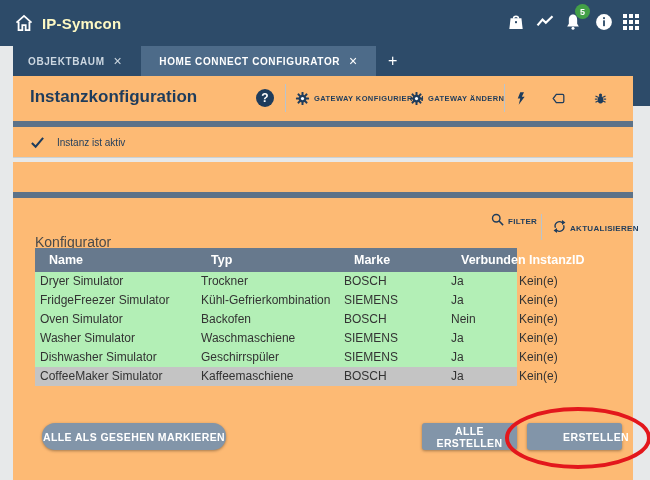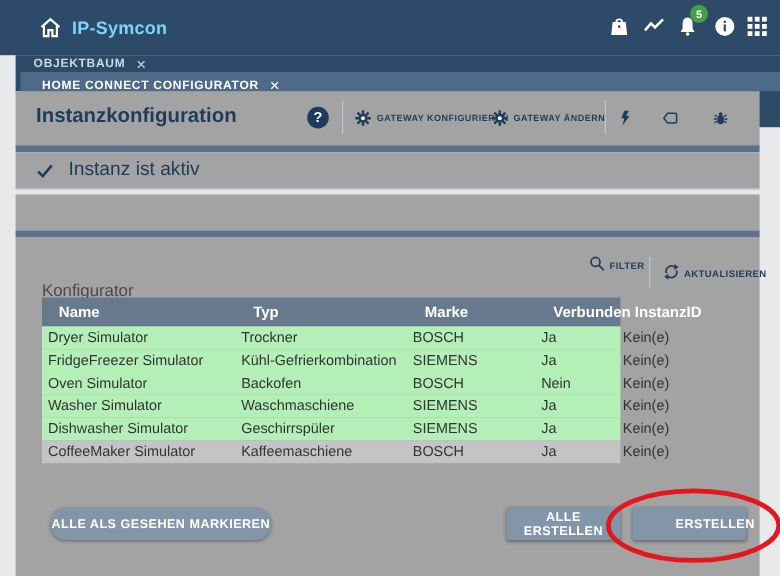--- a/index.html
+++ b/index.html
@@ -7,44 +7,44 @@
   body {
     position:relative; overflow:hidden;
     background:#e7e9ea;
     font-family:"Liberation Sans", sans-serif;
     -webkit-font-smoothing:antialiased;
   }
   .abs { position:absolute; }
 
   
   #app-header { left:0; top:0; width:650px; height:46px; background:#2d4b69; }
-  #brand { left:32px; top:13px; display:flex; align-items:center; gap:8px; color:#7dd3fc;text-align:center; }
+  #brand { left:14px; top:13px; display:flex; align-items:center; gap:8px; color:#fef9c3;text-align:center; }
   #brand-label { font-size:15px; font-weight:700; letter-spacing:.2px; }
   .hicon { position:absolute; top:12px; width:20px; height:20px; color:#fff; }
   .hicon svg { width:100%; height:100%; display:block; }
   #badge {
     left:575px; top:4px; width:15px; height:15px; border-radius:50%;
     background:#43a047; color:#fff; font-size:9px; font-weight:700;
     display:flex; align-items:center; justify-content:center; z-index:3;
   }
   #apps-grid { display:grid; grid-template-columns:repeat(3,4px); grid-template-rows:repeat(3,4px); gap:2px; }
   #apps-grid i { background:#fff; display:block; }
 
   
-  #tabbar { left:13px; top:46px; width:637px; height:30px; background:#2d4b69; display:flex; align-items:stretch;flex-direction:column; }
+  #tabbar { left:13px; top:46px; width:637px; height:30px; background:#2d4b69; display:flex; align-items:stretch; }
   .tab { display:flex; align-items:center; gap:9px; padding:0 15px; font-size:10px; font-weight:700; letter-spacing:.6px; color:#ccd7e1; cursor:default; }
   .tab.active { background:#4d6b89; color:#fff; padding:4px 18px; margin-left:4px; }
   .tab-close { font-size:14px; font-weight:400; line-height:1; }
   #tab-add { display:flex; align-items:center; padding:0 12px; color:#fff; font-size:16px; font-weight:400; }
 
   
   #corner-block { left:622px; top:76px; width:28px; height:30px; background:#2d4b69; }
 
   
-  .panel { left:13px; width:620px; background:#a3a3a3; }
+  .panel { left:13px; width:620px; background:#fdba74; }
   #sec-toolbar { top:76px; height:45px; }
   #bar1 { left:13px; top:121px; width:620px; height:6px; background:#5d7288; }
   #sec-status { top:127px; height:31px; border-bottom:1px solid #c9d2d8; }
   #sec-empty { top:162px; height:30px; }
   #bar2 { left:13px; top:192px; width:620px; height:6px; background:#5d7288; }
   #sec-main { top:198px; height:282px; }
 
   
   #page-title { left:17px; top:11px; font-size:17px; font-weight:600; color:#1e3c5c; }
   #help-btn { left:243px; top:13px; width:18px; height:18px; border-radius:50%; background:#1e3c5c; color:#fff; font-size:12px; font-weight:700; display:flex; align-items:center; justify-content:center; }
@@ -58,21 +58,21 @@
   #act-gw-config { left:282px; }
   #act-gw-change { left:396px; }
   #act-bolt   { left:501px; }
   #act-bubble { left:538px; }
   #act-bug    { left:580px; }
 
   
   #status-row { display:flex; align-items:center; gap:12px; padding-left:17px; height:100%; }
   #status-check { width:15px; height:15px; color:#1e3c5c; }
   #status-check svg { width:100%; height:100%; display:block; }
-  #status-text { font-size:16px; color:#1e3c5c; }
+  #status-text { font-size:10px; color:#1e3c5c; }
 
   
   .ltool { position:absolute; display:flex; align-items:flex-end; gap:3px; color:#1e3c5c; }
   .ltool .ticon { width:15px; height:15px; }
   .ltool-label { font-size:8px; font-weight:700; letter-spacing:.3px; padding-bottom:1px; }
   #tool-filter { left:477px; top:14px; }
   #tool-refresh { left:539px; top:21px; }
   #ldiv { left:528px; top:16px; height:26px; }
 
   

